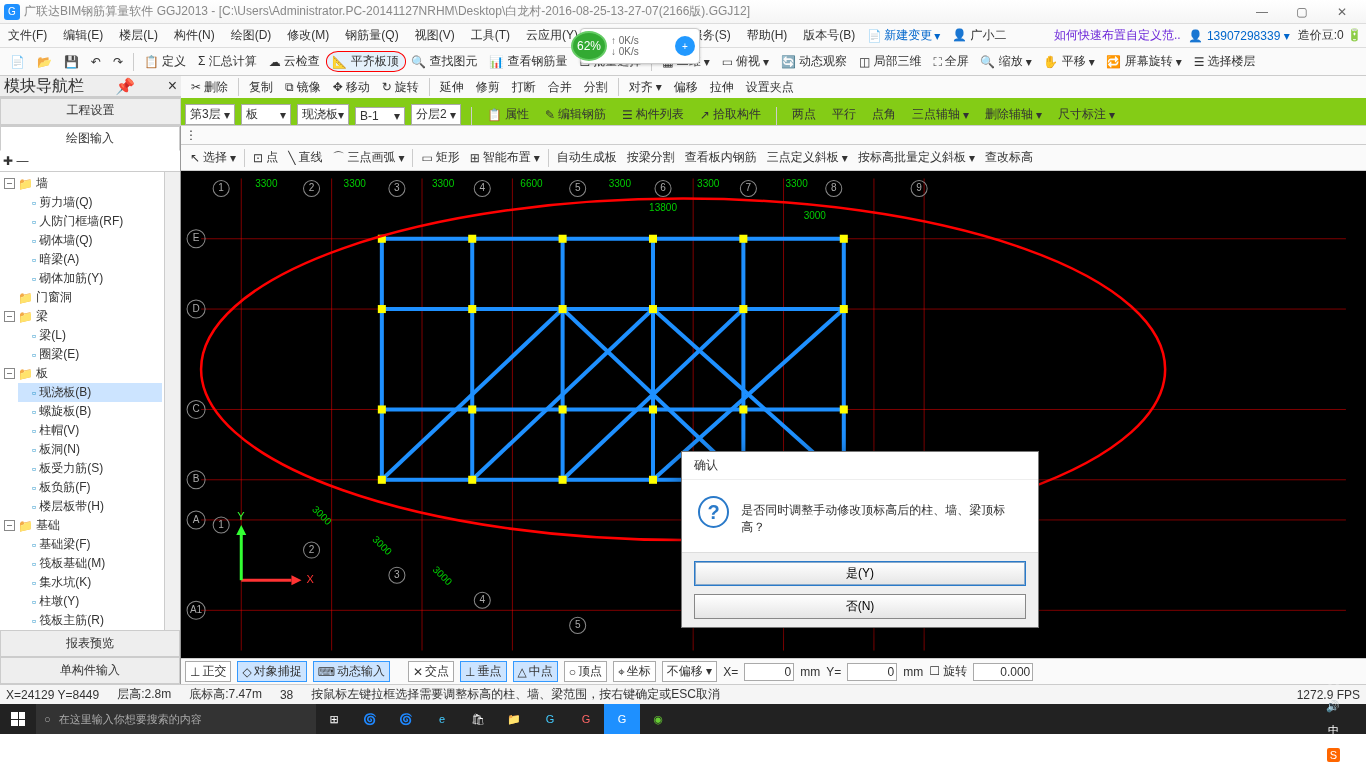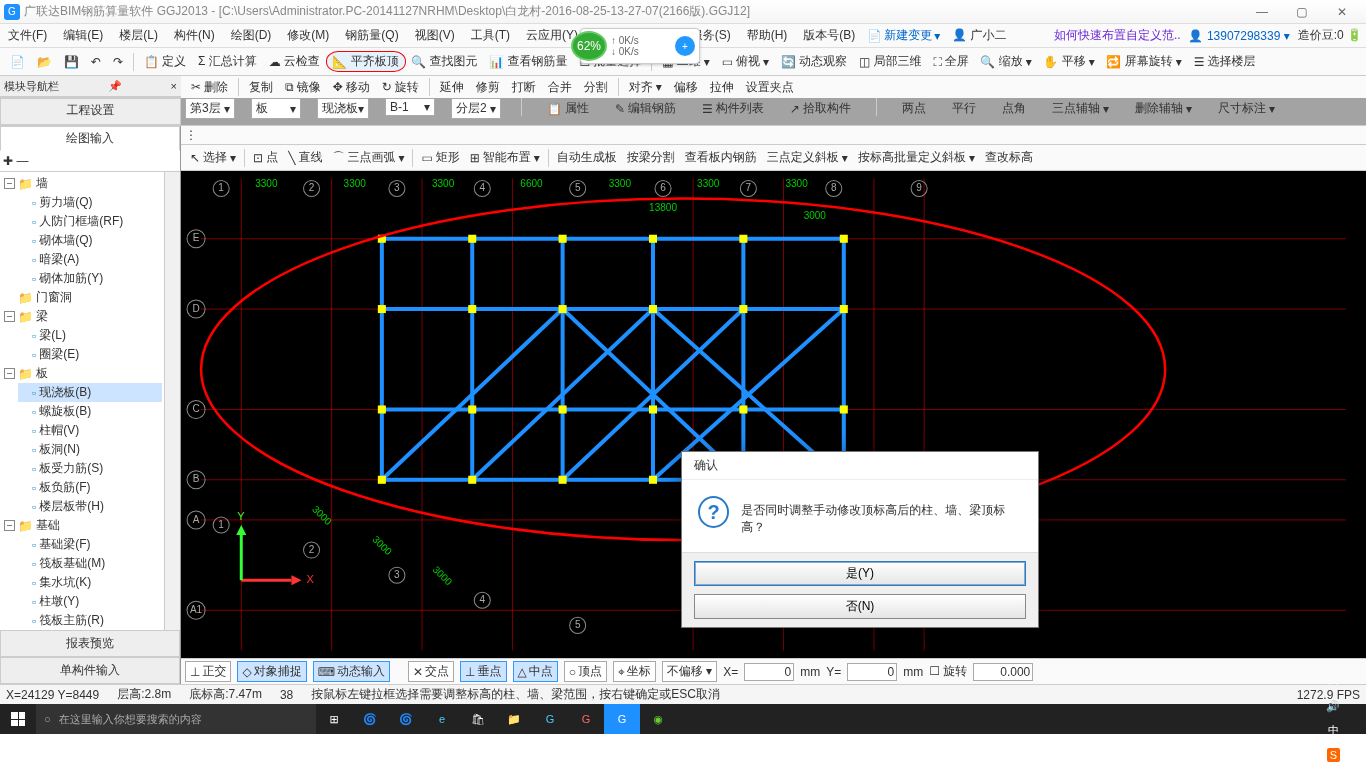--- a/index.html
+++ b/index.html
@@ -15,28 +15,28 @@
 .menubar .spacer { flex:1; }
 .menubar .link { color:#6d28d9; cursor:pointer; }
 .menubar .user { color:#06c; cursor:pointer; }
 .menubar .newchange { color:#06c; display:flex; align-items:center; gap:2px;}
 
 .toolbar { height: 28px; display:flex; align-items:center; padding:0 4px; border-bottom:1px solid #ccc; background:#fafafa; gap:0; white-space:nowrap; overflow:hidden;}
 .toolbar .tbtn { padding:2px 5px; display:inline-flex; align-items:center; gap:3px; cursor:pointer; border:1px solid transparent; border-radius:2px;}
 .toolbar .sep { width:1px; height:18px; background:#ccc; margin:0 4px; }
 .toolbar .highlighted { border:1px solid #f00; border-radius: 12px/10px; padding:1px 6px; background:#e5f1fb;}
 
-.toolbar2 { height: 28px; display:flex; align-items:flex-start; padding:0 4px; border-bottom:1px solid #ccc; background:#a3a3a3; gap:16px; white-space:nowrap;}
+.toolbar2 { height: 28px; display:flex; align-items:flex-end; padding:0 4px; border-bottom:1px solid #ccc; background:#84cc16; gap:6px; white-space:nowrap;}
 .toolbar2 .tbtn { padding:2px 5px; display:inline-flex; align-items:center; gap:3px; cursor:pointer;}
 .toolbar2 .sel { border:1px solid #aaa; padding:1px 4px; background:#fff; min-width:50px; display:inline-flex; align-items:center; justify-content:space-between;}
 
 .workarea { display:flex; height: calc(100% - 24px - 24px - 28px - 28px - 28px - 28px - 20px - 30px); }
 
 .leftpanel { width:181px; border-right:1px solid #999; display:flex; flex-direction:column; background:#fff; }
-.panelhdr { background:#eee; border-bottom:1px solid #ccc; padding:2px 4px; display:flex; align-items:center; justify-content:space-between; font-size:11px;}
+.panelhdr { background:#eee; border-bottom:1px solid #ccc; padding:2px 4px; display:flex; align-items:center; justify-content:space-between; font-size:16px;}
 .panelhdr .xbtn { cursor:pointer; }
 .tabbtn { background:#eee; text-align:center; padding:3px; border:1px solid #ccc; cursor:pointer; font-size:12px;}
 .tabbtn.active { background:#fff; border-bottom:1px solid #fff;}
 .tabrow { display:flex; }
 .tabrow .tabbtn { flex:1; }
 
 .tree { flex:1; overflow:auto; padding:2px; font-size:12px; }
 .tree ul { list-style:none; padding-left:14px; }
 .tree > ul { padding-left:2px; }
 .tree li { padding:1px 0; white-space:nowrap; cursor:pointer; display:flex; align-items:center; gap:3px;}

